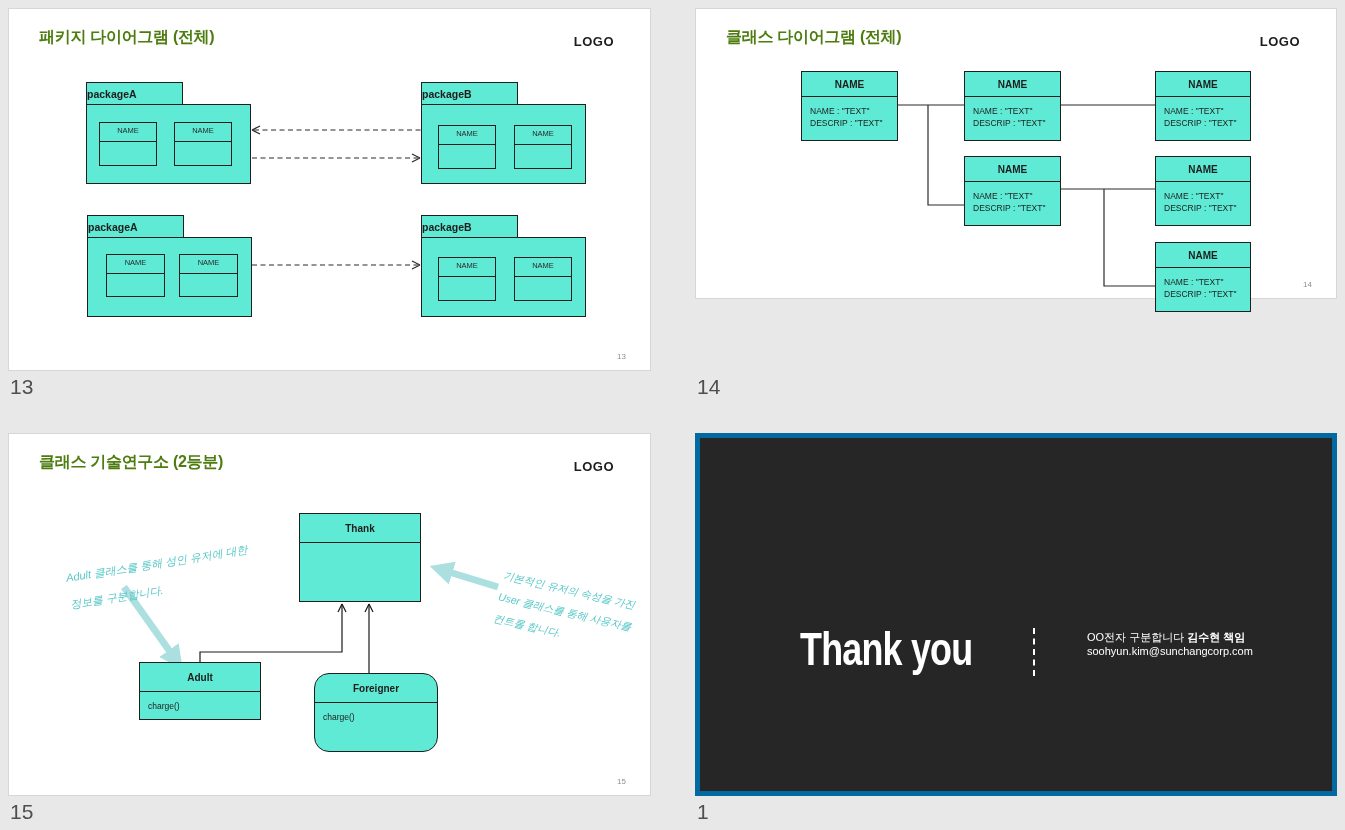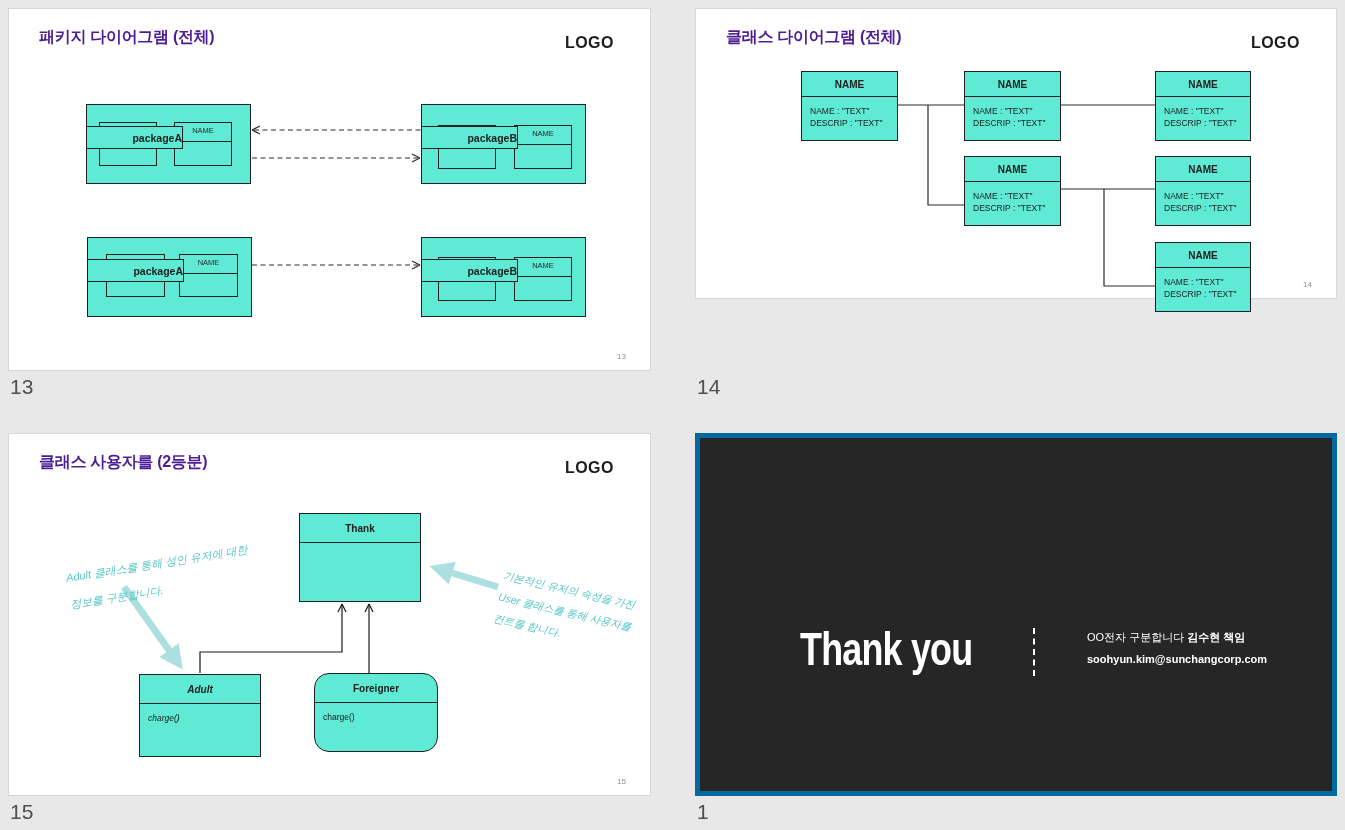--- a/index.html
+++ b/index.html
@@ -6,35 +6,35 @@
   body{
     width:1345px;height:830px;position:relative;overflow:hidden;
     background:#e8e8e8;
     font-family:"Liberation Sans","DejaVu Sans",sans-serif;
     color:#1d1d1d;
   }
   .abs{position:absolute;box-sizing:border-box;}
   .slide{position:absolute;box-sizing:border-box;background:#fff;border:1px solid #d6d6d6;}
   .slide.dark{background:#262626;border:5px solid #0369a1;}
   .cap{position:absolute;font-size:21px;color:#4f4f4f;}
-  .stitle{position:absolute;left:30px;top:18px;font-size:16px;font-weight:700;color:#4c1d95;letter-spacing:-0.3px;}
-  .logo{position:absolute;right:36px;top:25px;font-size:16px;font-weight:700;color:#1d1d1d;letter-spacing:0.5px;}
+  .stitle{position:absolute;left:30px;top:18px;font-size:16px;font-weight:700;color:#4d7c0f;letter-spacing:-0.3px;}
+  .logo{position:absolute;right:36px;top:25px;font-size:13px;font-weight:700;color:#1d1d1d;letter-spacing:0.5px;}
   .pageno{position:absolute;right:24px;bottom:9px;font-size:8px;color:#8f8f8f;}
   .bx{border:1.2px solid #1f1f1f;background:#5eead4;}
-  .pkg-tab{text-align:right;font-weight:700;font-size:10.5px;padding-top:5px;z-index:2;margin-top:44px;}
+  .pkg-tab{text-align:left;font-weight:700;font-size:10.5px;padding-top:5px;z-index:2;}
   .mini .mh{height:15px;border-bottom:1.2px solid #1f1f1f;text-align:center;font-size:7.5px;padding-top:3px;color:#2a2a2a;}
   .cls .ch{height:24px;border-bottom:1.2px solid #1f1f1f;display:flex;align-items:center;justify-content:center;font-size:10px;font-weight:700;}
   .cls .cb{padding:8px 0 0 8px;font-size:8.5px;line-height:12px;color:#1d1d1d;}
   svg.ov{position:absolute;left:0;top:0;pointer-events:none;}
   .note{position:absolute;color:#58c7c7;font-size:11px;font-style:italic;}
   .ty{position:absolute;color:#fff;font-weight:700;font-size:46px;letter-spacing:-1px;transform:scaleX(0.78);transform-origin:left top;white-space:nowrap;}
   .vsep{position:absolute;border-left:2px dashed #ffffff;}
   .contact{position:absolute;color:#fff;font-size:11px;line-height:14px;white-space:nowrap;}
   .contact .b{font-weight:700;}
-  .contact .row2{margin-top:8px;font-weight:700;}
+  .contact .row2{font-weight:400;}
 </style>
 </head>
 <body>
 
 <div class="slide" style="left:8px;top:8px;width:643px;height:363px;">
   <div class="stitle">패키지 다이어그램 (전체)</div>
   <div class="logo">LOGO</div>
 
   <div class="abs bx pkg-tab" style="left:77px;top:73px;width:97px;height:23px;">packageA</div>
   <div class="abs bx" style="left:77px;top:95px;width:165px;height:80px;">
@@ -144,21 +144,21 @@
     <div class="cb">
         <div>NAME : "TEXT"</div>
         <div>DESCRIP : "TEXT"</div>
       </div>
   </div>
   <div class="pageno">14</div>
 </div>
 <div class="cap" style="left:697px;top:375px;">14</div>
 
 <div class="slide" style="left:8px;top:433px;width:643px;height:363px;">
-  <div class="stitle">클래스 사용자를 (2등분)</div>
+  <div class="stitle">클래스 기술연구소 (2등분)</div>
   <div class="logo">LOGO</div>
 
   <svg class="ov" width="643" height="363">
     <defs>
       <marker id="th" markerWidth="3.4" markerHeight="3.4" refX="0.5" refY="1.7" orient="auto">
         <path d="M0,0 L3.4,1.7 L0,3.4 Z" fill="#abdfe0"></path>
       </marker>
     </defs>
     <g stroke="#1a1a1a" stroke-width="1.2" fill="none">
       <path d="M333,170 V218 H191 V239"></path>
@@ -168,21 +168,21 @@
     </g>
     <g stroke="#abdfe0" stroke-width="7" fill="none">
       <line x1="115" y1="153" x2="162" y2="219" marker-end="url(#th)"></line>
       <line x1="489" y1="153" x2="440" y2="138" marker-end="url(#th)"></line>
     </g>
   </svg>
 
   <div class="abs bx cls" style="left:290px;top:79px;width:122px;height:89px;">
     <div class="ch" style="height:28px;">Thank</div>
   </div>
-  <div class="abs bx cls" style="left:130px;top:240px;width:122px;height:83px;font-style:italic;">
+  <div class="abs bx cls" style="left:130px;top:228px;width:122px;height:58px;">
     <div class="ch" style="height:28px;">Adult</div>
     <div class="cb">
         <div>charge()</div>
       </div>
   </div>
   <div class="abs bx cls" style="left:305px;top:239px;width:124px;height:79px;border-radius:15px;">
     <div class="ch" style="height:28px;">Foreigner</div>
     <div class="cb">
         <div>charge()</div>
       </div>

